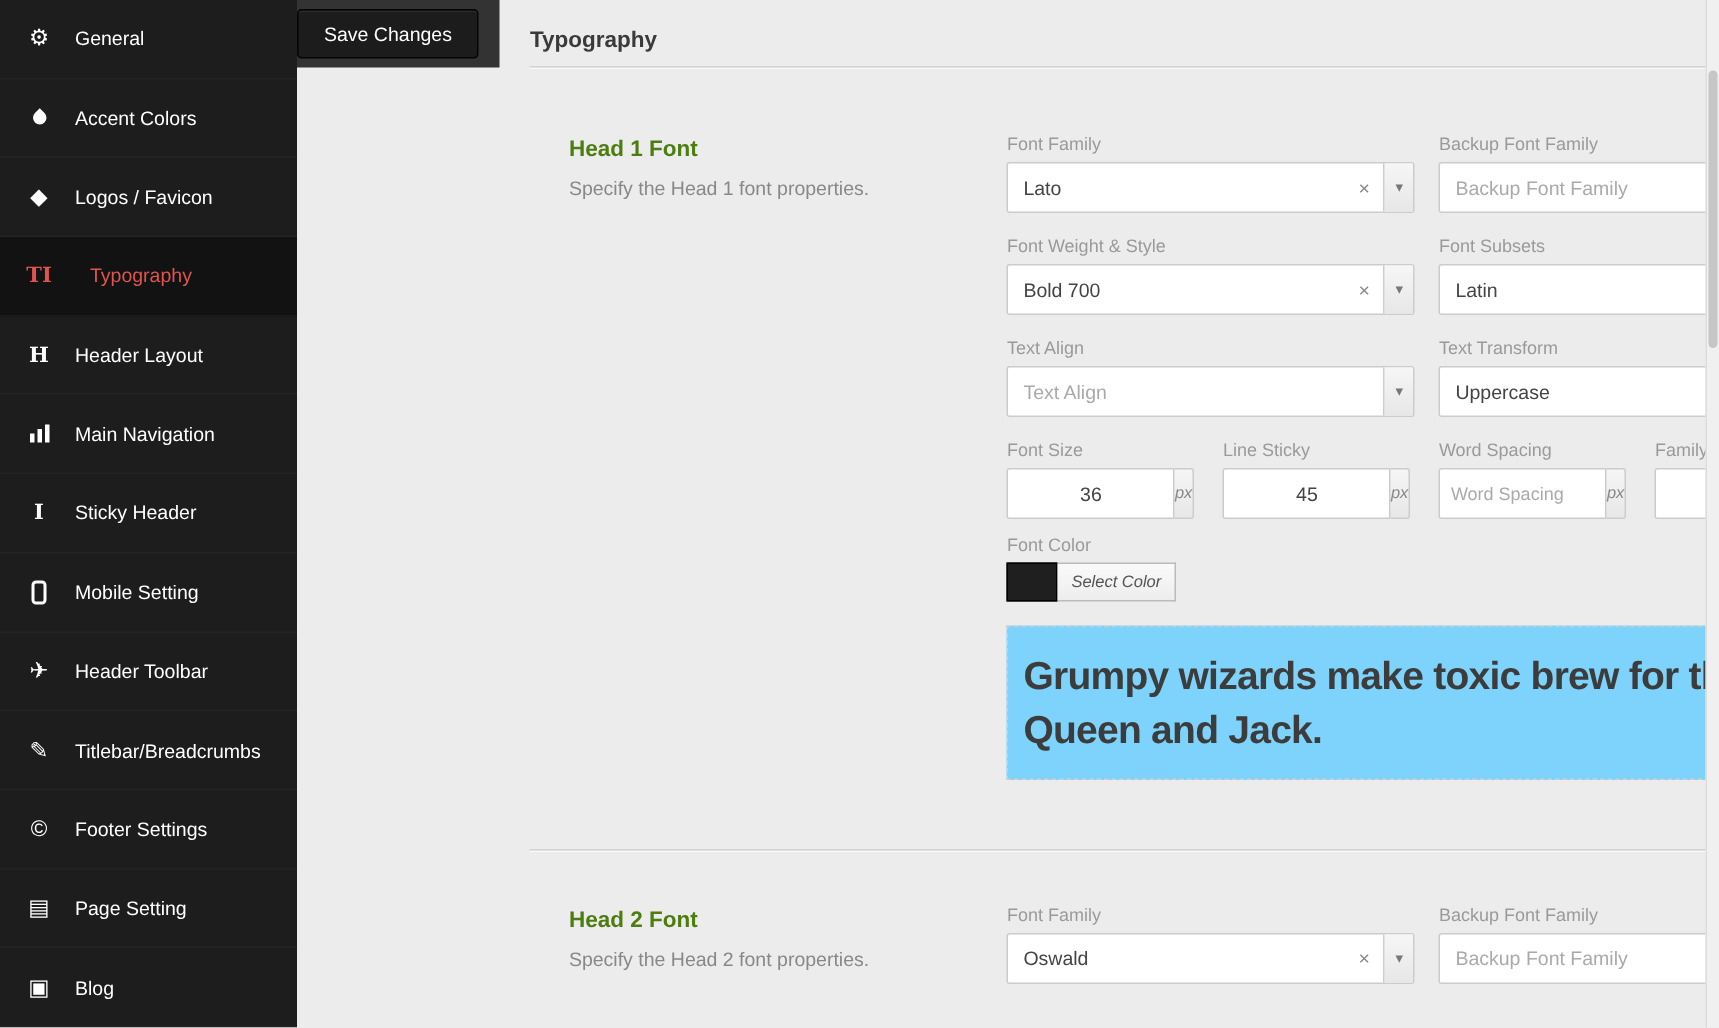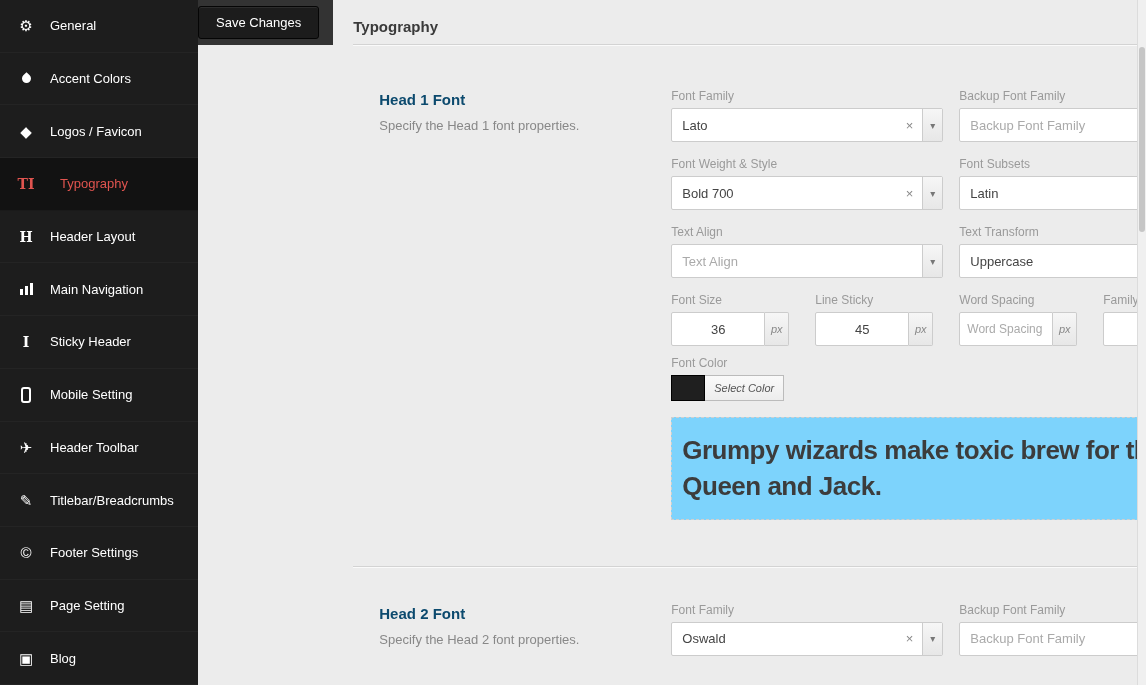--- a/index.html
+++ b/index.html
@@ -53,21 +53,21 @@
     cursor:pointer;
     box-shadow: inset 0 1px 0 rgba(255,255,255,0.08);
   }
 
   .content { flex:1; padding: 0 24px 0 20px; overflow:hidden; }
   .page-title { font-size:15px; font-weight:bold; color:#3a3a3a; margin-top:18px; }
   .rule { border-bottom:1px solid #d3d3d3; box-shadow:0 1px 0 #fafafa; margin-top:9px; }
 
   .section { display:flex; padding: 44px 0 0 26px; }
   .section-info { width: 292px; min-width:292px; padding-top: 2px; }
-  .section-title { font-size:15px; font-weight:bold; color:#0c4a6e; margin-bottom:10px; }
+  .section-title { font-size:15px; font-weight:bold; color:#4d7c0f; margin-bottom:10px; }
   .section-desc { font-size:13px; color:#888; }
 
   .fields { flex:1; max-width: 578px; }
   .row2 { display:flex; gap:16px; margin-bottom:15px; }
   .fgroup { width:272px; }
   .fgroup.wide { width:276px; }
   .flabel { font-size:12px; color:#9a9a9a; margin-bottom:5px; }
 
   .select {
     height:34px; background:#fff; border:1px solid #ccc; border-radius:2px;
@@ -80,21 +80,21 @@
     width:20px; align-self:stretch; border-left:1px solid #ccc;
     background:linear-gradient(#f6f6f6,#e7e7e7);
     display:flex; align-items:center; justify-content:center;
     color:#777; font-size:10px;
   }
 
   .row4 { display:flex; gap:26px; margin-bottom:10px; }
   .ngroup { width:118px; }
   .igroup { display:flex; height:34px; }
   .num {
-    width:94px; border:1px solid #ccc; border-radius:2px 0 0 2px;
+    width:112px; border:1px solid #ccc; border-radius:2px 0 0 2px;
     background:#fff; text-align:center; font-size:13px; color:#444;
     font-family:"Liberation Sans",sans-serif;
   }
   .num.ph-input { text-align:left; padding-left:7px; font-size:12px; }
   .num::placeholder { color:#aaa; }
   .unit {
     width:24px; display:flex; align-items:center; justify-content:center;
     font-size:11px; color:#888; background:linear-gradient(#f6f6f6,#e7e7e7);
     border:1px solid #ccc; border-left:0; border-radius:0 2px 2px 0;font-style:italic;
   }

